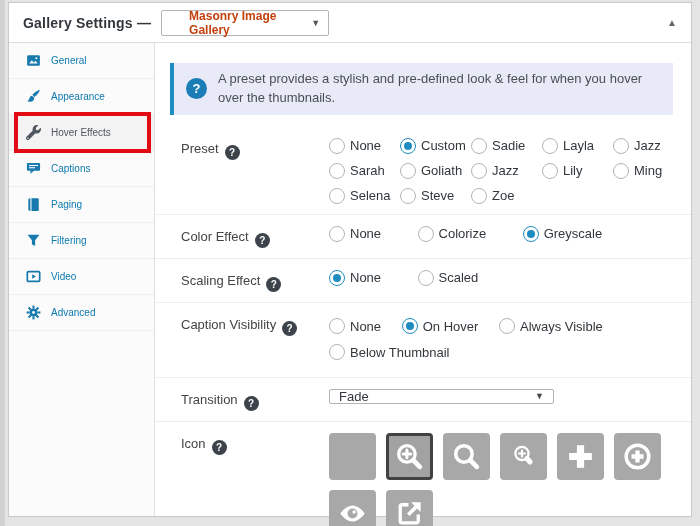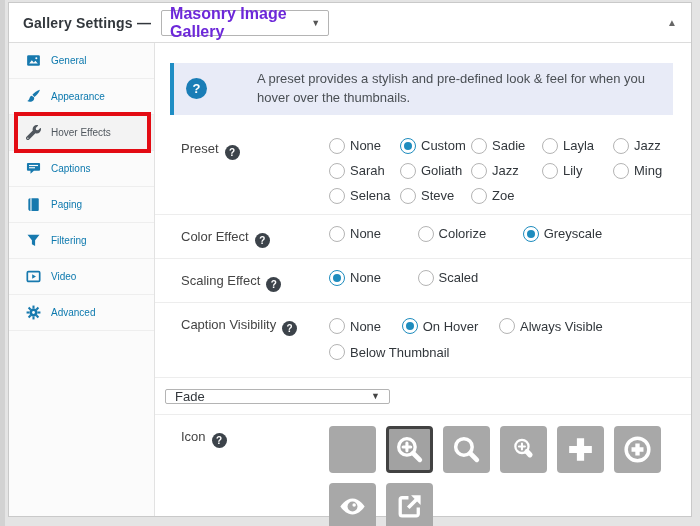--- a/index.html
+++ b/index.html
@@ -3,36 +3,36 @@
 <meta charset="utf-8">
 <style>
   html,body{margin:0;padding:0;}
   body{width:700px;height:526px;background:#e4e4e4;font-family:"Liberation Sans",sans-serif;position:relative;overflow:hidden;}
   .edge-strip{position:absolute;left:0;top:0;width:5px;height:100%;background:#d2d2d2;}
   .panel{position:absolute;left:8px;top:2px;width:684px;height:515px;background:#fff;border:1px solid #c9c9c9;box-sizing:border-box;display:flex;flex-direction:column;}
   
   .hdr{height:40px;flex:none;border-bottom:1px solid #dcdcdc;display:flex;align-items:center;padding:8px 14px;box-sizing:border-box;justify-content:flex-end;}
   .hdr-title{font-size:14px;font-weight:bold;color:#32373c;letter-spacing:.2px;}
   .gal-select{margin-left:10px;width:168px;height:26px;border:1px solid #b4b4b4;border-radius:2px;background:#fff;display:flex;align-items:center;justify-content:space-between;padding:0 8px;box-sizing:border-box;cursor:pointer;}
-  .gal-select .val{font-size:16px;font-weight:bold;color:#6d28d9;}
+  .gal-select .val{font-size:12px;font-weight:bold;color:#c2410c;margin-left:19px;}
   .gal-select .arr{font-size:9px;color:#555;}
   .collapse{margin-left:auto;font-size:10px;color:#666;cursor:pointer;}
   
   .bd{flex:1;display:flex;min-height:0;}
   .sidebar{width:145px;flex:none;background:#fbfbfb;border-right:1px solid #e2e2e2;}
   .sb-item{position:relative;display:flex;align-items:center;padding:10px 6px 10px 17px;border-bottom:1px solid #eeeeee;font-size:10px;color:#0d79ae;cursor:pointer;}
   .sb-item .sb-ic{width:15px;height:15px;margin-right:10px;flex:none;color:#1779ae;display:inline-flex;}
   .sb-item.active{background:#f3f3f3;color:#50575e;}
   .sb-item.active .sb-ic{color:#50575e;}
   .red-box{position:absolute;left:5px;right:3px;top:-3px;bottom:-3px;border:4px solid #e30b13;pointer-events:none;z-index:4;}
   
   .content{flex:1;min-width:0;display:flex;flex-direction:column;}
   .info{margin:20px 18px 12px 15px;background:#e8ebf7;border-left:4px solid #1f8dc4;display:flex;align-items:center;gap:11px;padding:7px 12px;}
   .info-q{width:21px;height:21px;flex:none;border-radius:50%;background:#1a7db6;color:#fff;font-size:13px;font-weight:bold;display:flex;align-items:center;justify-content:center;}
-  .info-text{font-size:13px;color:#4a4f54;line-height:1.45;margin-left:39px;}
+  .info-text{font-size:13px;color:#4a4f54;line-height:1.45;}
   .row{display:flex;padding:11px 12px 10px 10px;border-bottom:1px solid #ededed;}
   .row:last-child{border-bottom:none;}
   .row-label{width:148px;flex:none;font-size:13px;color:#444;padding-top:3px;margin-left:16px;}
   .help{display:inline-flex;width:15px;height:15px;border-radius:50%;background:#3c434a;color:#fff;font-size:10px;font-weight:bold;align-items:center;justify-content:center;margin-left:6px;vertical-align:-3px;cursor:pointer;}
   .row-body{flex:1;min-width:0;}
   
   .radio{display:inline-block;width:16px;height:16px;border:1px solid #b4b4b4;border-radius:50%;background:#fff;box-sizing:border-box;position:relative;flex:none;cursor:pointer;}
   .radio.checked{border-color:#1e8cbe;}
   .radio.checked::after{content:"";position:absolute;left:3px;top:3px;right:3px;bottom:3px;border-radius:50%;background:#1e8cbe;}
   .opts{display:flex;flex-wrap:wrap;width:374px;row-gap:9px;}
@@ -285,20 +285,23 @@
           <div class="caption-opts">
             <label class="copt"><span class="radio"></span><span>None</span></label>
             <label class="copt"><span class="radio checked"></span><span>On Hover</span></label>
             <label class="copt"><span class="radio"></span><span>Always Visible</span></label>
             <label class="copt"><span class="radio"></span><span>Below Thumbnail</span></label>
           </div>
         </div>
       </div>
 
       <div class="row">
+        <div class="row-label">
+          <span>Transition</span><span class="help">?</span>
+        </div>
         <div class="row-body">
           <div class="tr-select">
             <span>Fade</span>
             <span class="arr">▼</span>
           </div>
         </div>
       </div>
 
       <div class="row">
         <div class="row-label">

